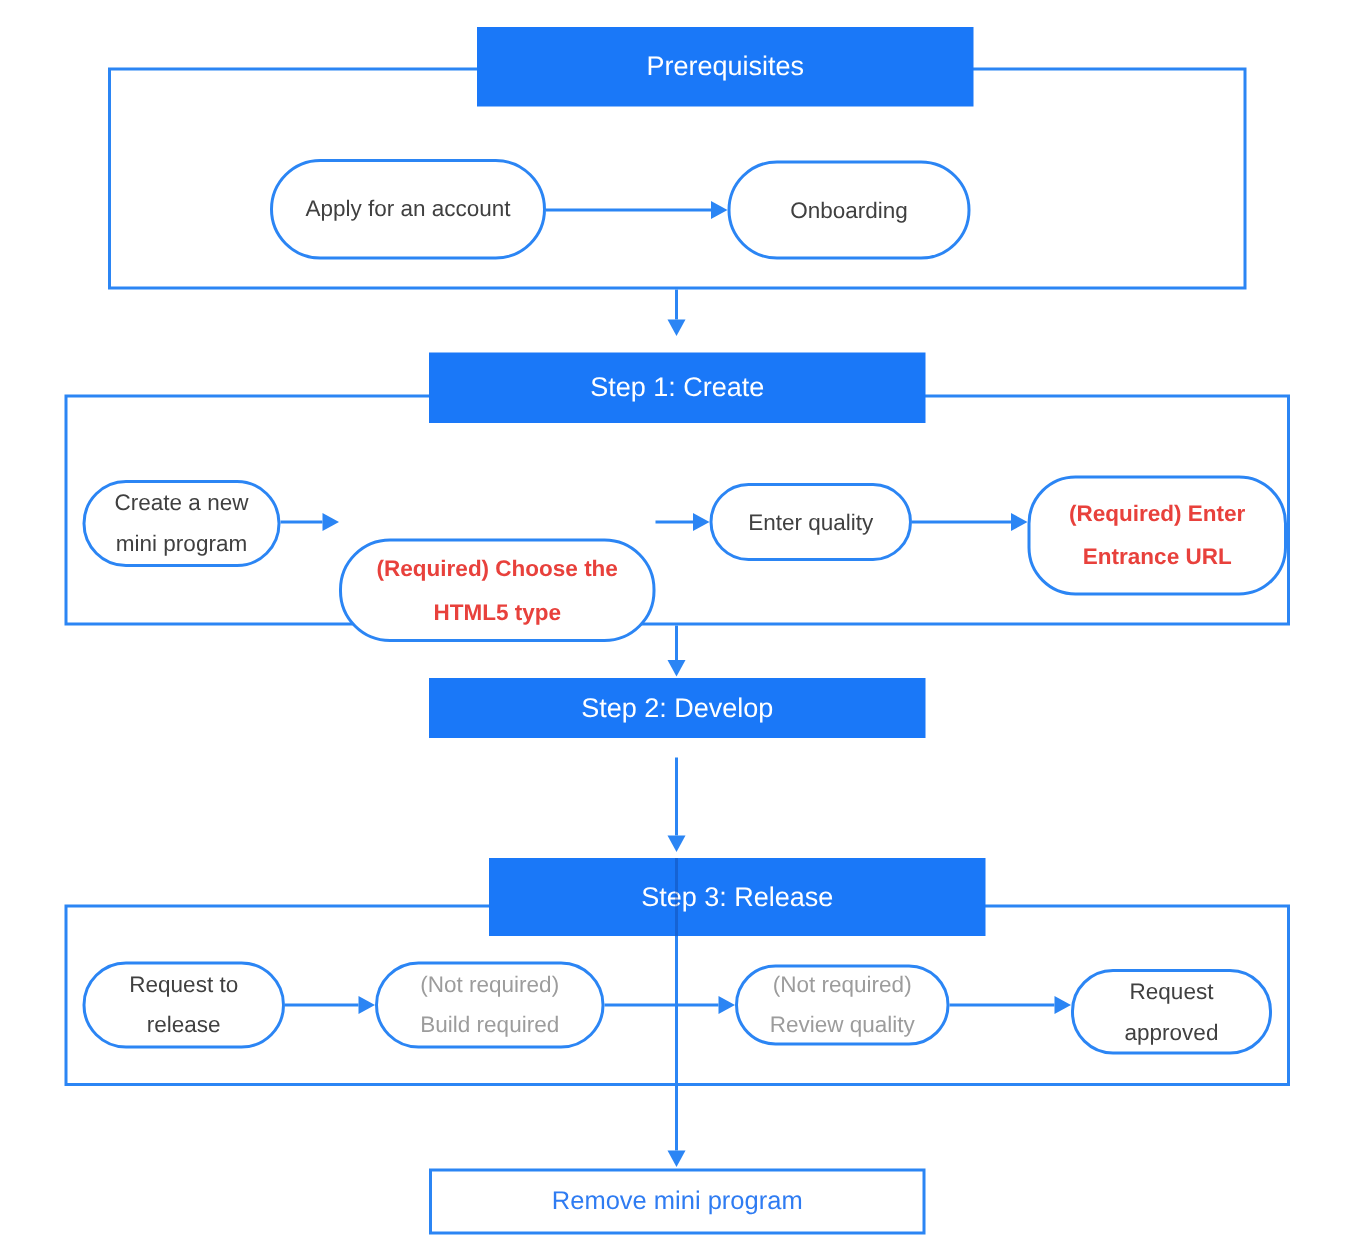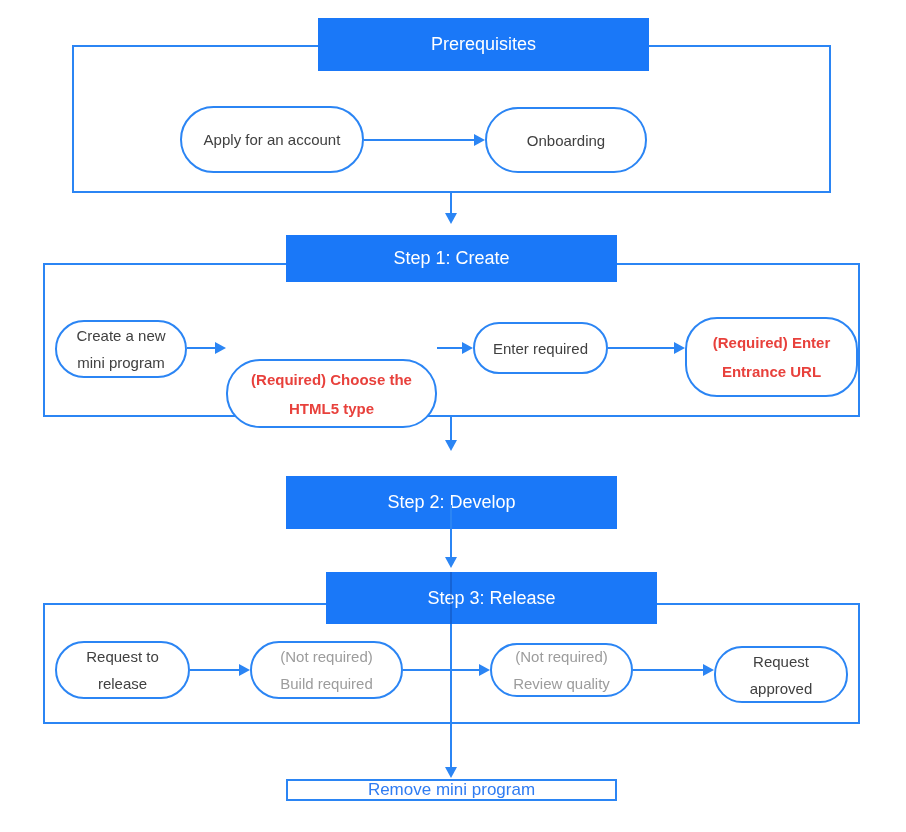--- a/index.html
+++ b/index.html
@@ -83,21 +83,21 @@
   <div class="group-box" style="left:72px;top:45px;width:759px;height:148px;"></div>
   <div class="group-box" style="left:43px;top:263px;width:817px;height:154px;"></div>
   <div class="group-box" style="left:43px;top:603px;width:817px;height:121px;"></div>
 
   <div class="step-header" style="left:286px;top:18px;width:331px;height:53px;margin-left:32px;">
     <span>Prerequisites</span>
   </div>
   <div class="step-header" style="left:286px;top:225px;width:331px;height:47px;margin-top:10px;">
     <span>Step 1: Create</span>
   </div>
-  <div class="step-header" style="left:286px;top:476px;width:331px;height:53px;">
+  <div class="step-header" style="left:286px;top:452px;width:331px;height:40px;">
     <span>Step 2: Develop</span>
   </div>
   <div class="step-header" style="left:286px;top:572px;width:331px;height:52px;margin-left:40px;">
     <span>Step 3: Release</span>
   </div>
 
   <div class="pill" style="left:180px;top:106px;width:184px;height:67px;">
     <span>Apply for an account</span>
   </div>
   <div class="pill" style="left:55px;top:320px;width:132px;height:58px;border-radius:29px;">
@@ -106,21 +106,21 @@
   </div>
 
   <div class="pill" style="left:485px;top:107px;width:162px;height:66px;">
     <span>Onboarding</span>
   </div>
   <div class="pill required" style="left:226px;top:315px;width:211px;height:69px;margin-top:44px;">
     <span>(Required) Choose the</span>
     <span>HTML5 type</span>
   </div>
   <div class="pill" style="left:473px;top:322px;width:135px;height:52px;border-radius:26px;">
-    <span>Enter required</span>
+    <span>Enter quality</span>
   </div>
   <div class="pill required" style="left:685px;top:317px;width:173px;height:80px;border-radius:32px;">
     <span>(Required) Enter</span>
     <span>Entrance URL</span>
   </div>
 
   <div class="pill" style="left:55px;top:641px;width:135px;height:58px;border-radius:29px;">
     <span>Request to</span>
     <span>release</span>
   </div>
@@ -130,21 +130,21 @@
   </div>
   <div class="pill optional" style="left:490px;top:643px;width:143px;height:54px;border-radius:27px;">
     <span>(Not required)</span>
     <span>Review quality</span>
   </div>
   <div class="pill" style="left:714px;top:646px;width:134px;height:57px;border-radius:28px;">
     <span>Request</span>
     <span>approved</span>
   </div>
 
-  <div class="outline-box" style="left:286px;top:779px;width:331px;height:22px;">
+  <div class="outline-box" style="left:286px;top:779px;width:331px;height:44px;">
     <span>Remove mini program</span>
   </div>
 
   <div class="h-arrow" style="left:364px;top:139px;width:110px;"></div>
   <div class="h-arrow" style="left:187px;top:347px;width:28px;"></div>
   <div class="h-arrow" style="left:437px;top:347px;width:25px;"></div>
   <div class="h-arrow" style="left:608px;top:347px;width:66px;"></div>
   <div class="h-arrow" style="left:190px;top:669px;width:49px;"></div>
   <div class="h-arrow" style="left:403px;top:669px;width:76px;"></div>
   <div class="h-arrow" style="left:633px;top:669px;width:70px;"></div>

